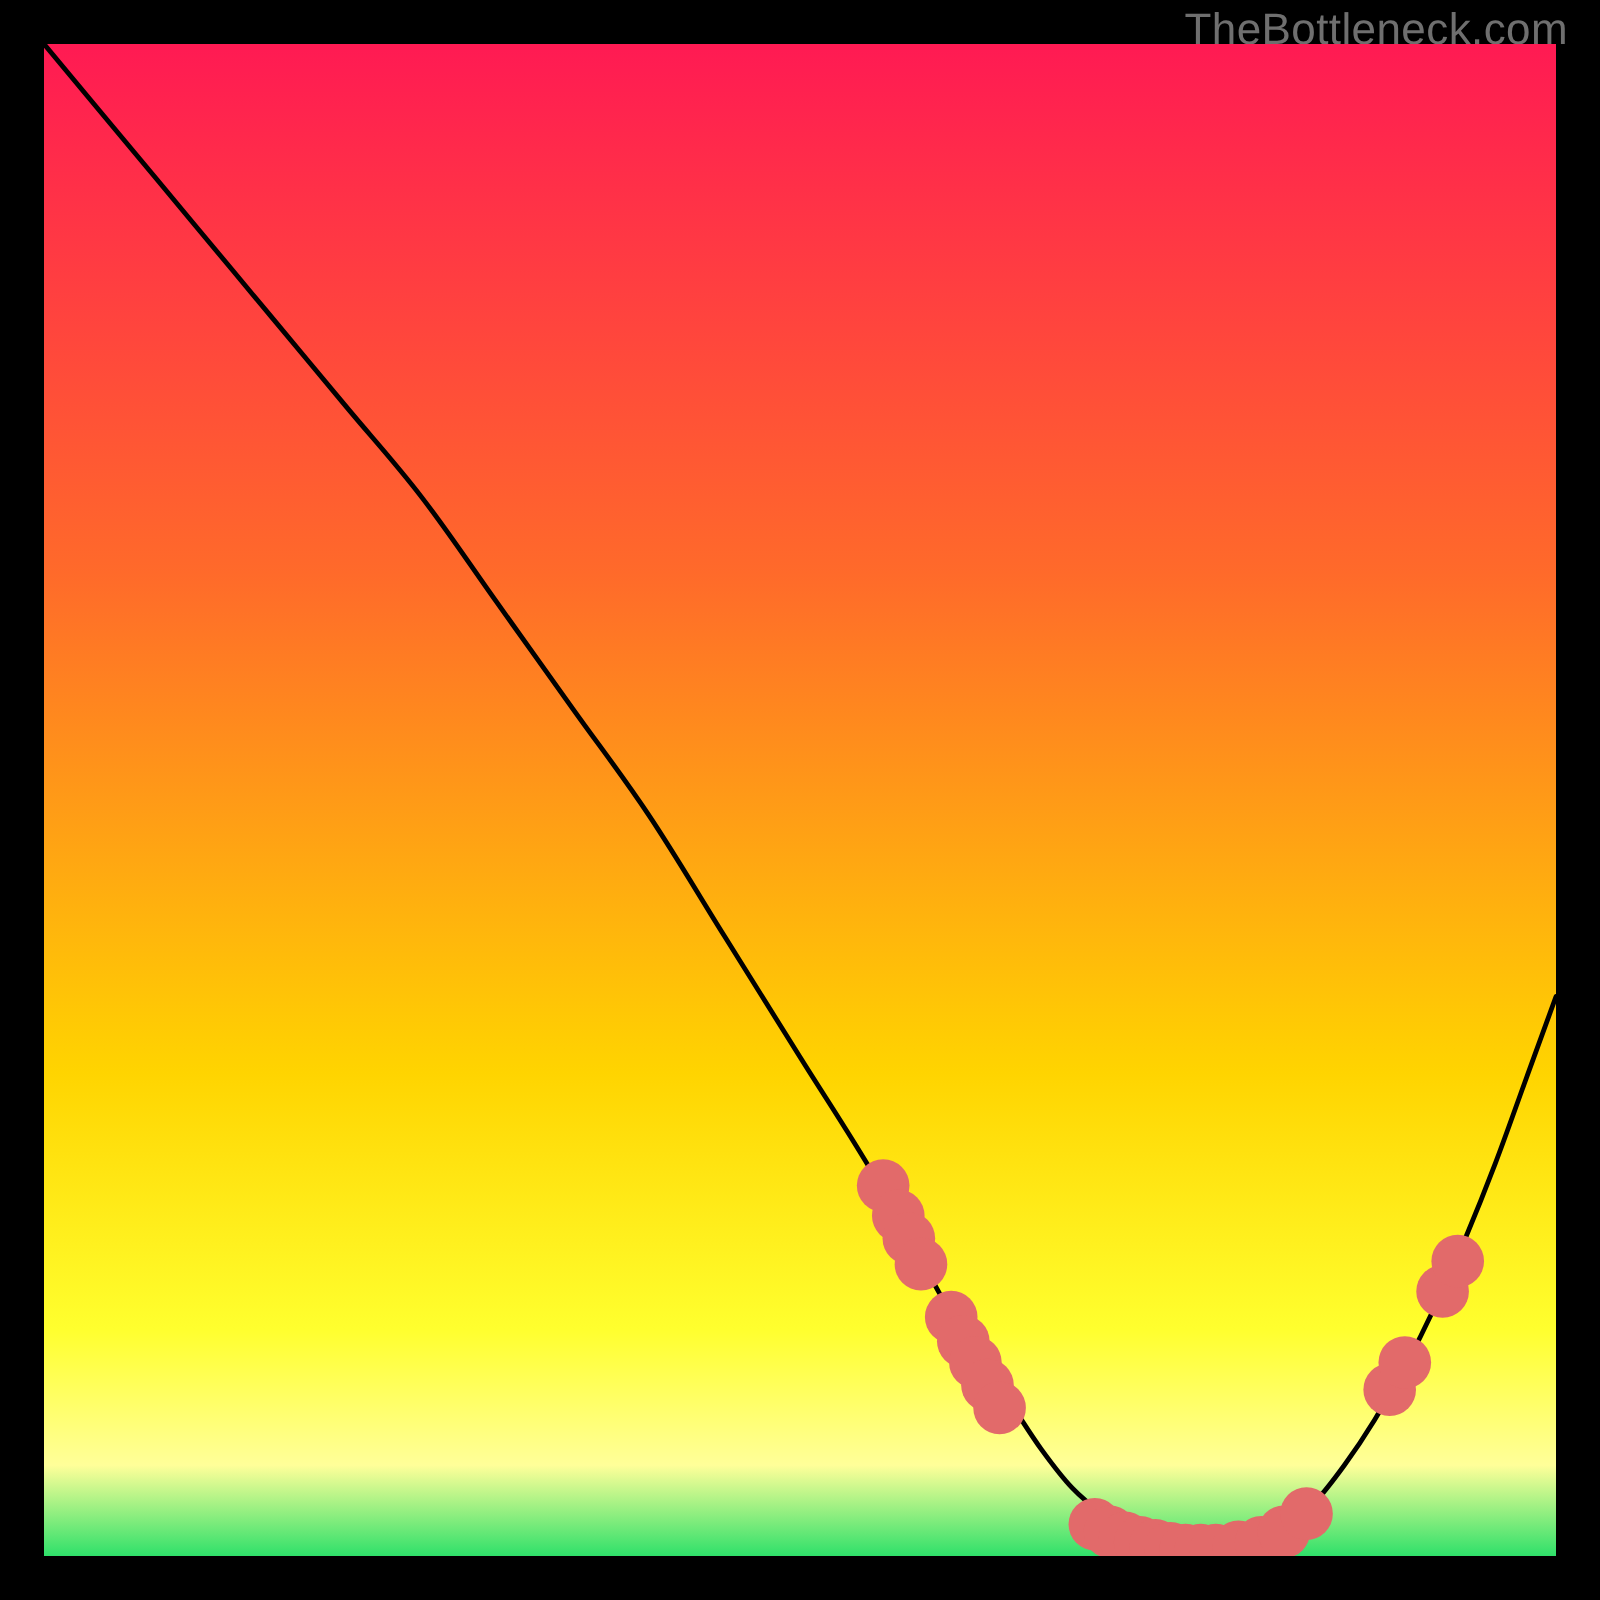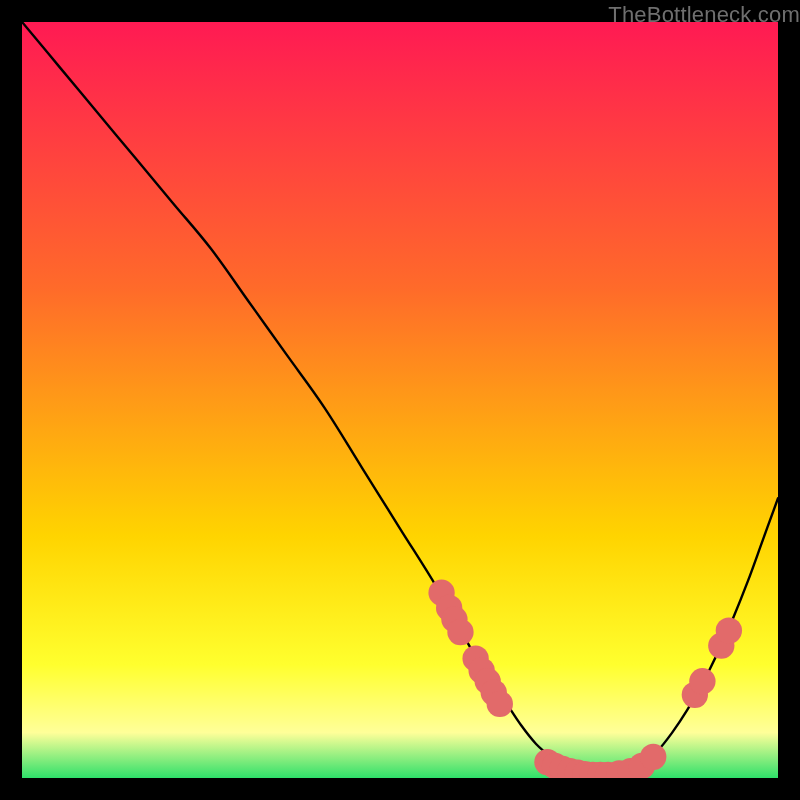--- a/index.html
+++ b/index.html
@@ -20,21 +20,21 @@
   .plot {
     position: absolute;
     left: 22px;
     top: 22px;
     width: 756px;
     height: 756px;
   }
   .watermark {
     position: absolute;
     top: 2px;
-    right: 0;
+    right: 16px;
     color: #6f6f6f;
     font-size: 22px;
     font-weight: 500;
     letter-spacing: 0.2px;
     user-select: none;
   }
   svg { display: block; }
 </style>
 </head>
 <body>

